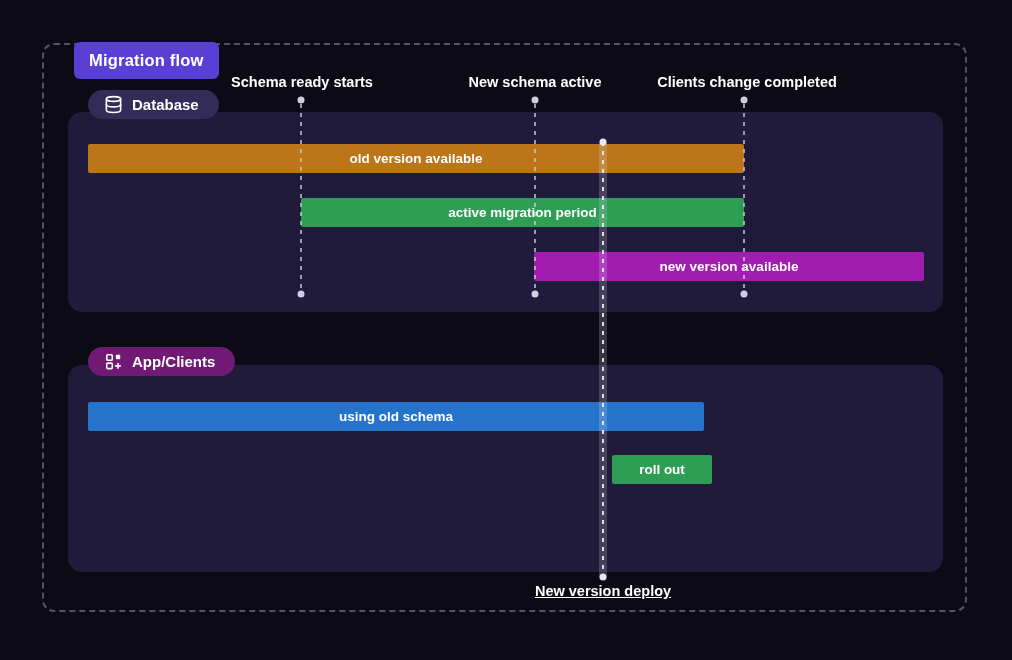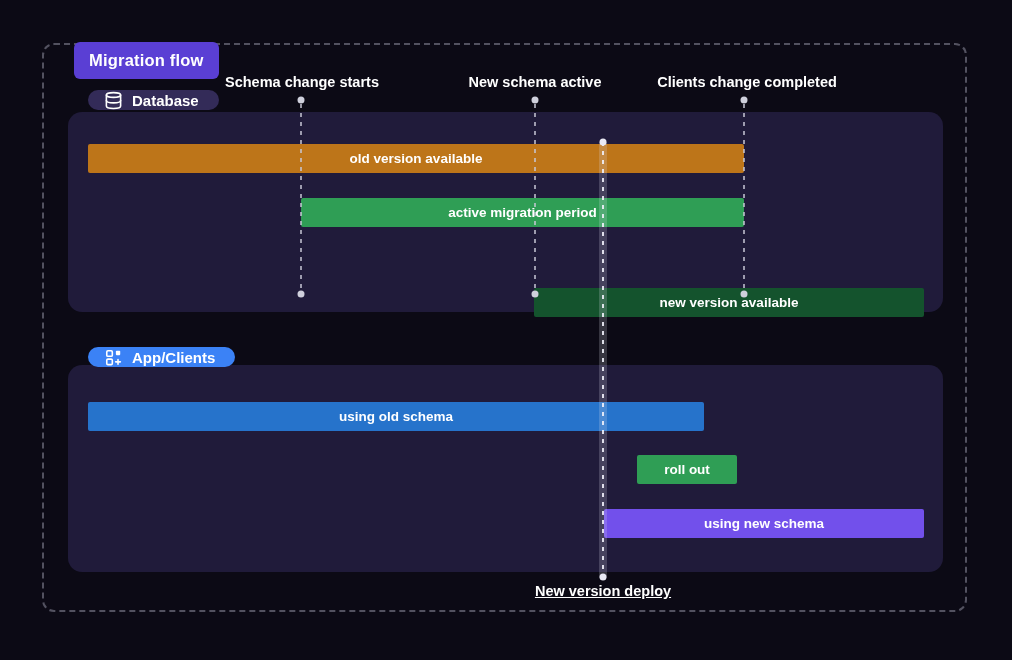--- a/index.html
+++ b/index.html
@@ -38,21 +38,21 @@
     left: 68px; width: 875px;
     border-radius: 14px;
     z-index: 1;
   }
   .panel.db  { top: 112px; height: 200px; }
   .panel.app { top: 365px; height: 207px; }
 
   
   .lane-pill {
     position: absolute;
-    height: 20px;
+    height: 29px;
     padding: 0 20px 0 16px;
     border-radius: 18px;
     display: flex; align-items: center; gap: 9px;
     font-size: 15px; font-weight: 700;
     z-index: 5;
   }
   .lane-pill.db  { left: 88px; top: 90px; }
   .lane-pill.app { left: 88px; top: 347px; }
   .lane-pill svg { display: block; }
 
@@ -116,21 +116,21 @@
     border-radius: 2px;
     display: flex; align-items: center; justify-content: center;
     font-size: 13.5px; font-weight: 700;
     color: #ffffff;
     z-index: 2;
   }
   .bar.b1 { left: 88px;  top: 144px; width: 656px; }
   .bar.b2 { left: 301px; top: 198px; width: 443px; }
   .bar.b3 { left: 534px; top: 252px; width: 390px; }
   .bar.b4 { left: 88px;  top: 402px; width: 616px; }
-  .bar.b5 { left: 637px; top: 455px; width: 100px; }
+  .bar.b5 { left: 612px; top: 455px; width: 100px; }
   .bar.b6 { left: 604px; top: 509px; width: 320px; }
 </style>
 </head>
 <body>
 
 <div class="stage">
 
   <div class="frame"></div>
 
   <div class="title-badge" style="background: rgb(90, 63, 212);">Migration flow</div>
@@ -142,34 +142,34 @@
     <span>
       <svg width="19" height="19" viewBox="0 0 24 24" fill="none" stroke="#ffffff" stroke-width="2" stroke-linecap="round" stroke-linejoin="round">
         <ellipse cx="12" cy="5" rx="9" ry="3"></ellipse>
         <path d="M21 12c0 1.66-4 3-9 3s-9-1.34-9-3"></path>
         <path d="M3 5v14c0 1.66 4 3 9 3s9-1.34 9-3V5"></path>
       </svg>
     </span>
     <span>Database</span>
   </div>
 
-  <div class="lane-pill app" style="background: #3b82f6;">
+  <div class="lane-pill app" style="background: #701a75;">
     <span>
       <svg width="19" height="19" viewBox="0 0 24 24" fill="none" stroke="#ffffff" stroke-width="2" stroke-linecap="round" stroke-linejoin="round">
         <rect x="3.5" y="3.5" width="7" height="7" rx="1.5"></rect>
         <rect x="15" y="3.5" width="5.5" height="5.5" rx="1" fill="#ffffff" stroke="none"></rect>
         <rect x="3.5" y="14" width="7" height="7" rx="1.5"></rect>
         <path d="M17.7 14.5v6 M14.7 17.5h6"></path>
       </svg>
     </span>
     <span>App/Clients</span>
   </div>
 
   <div>
-    <div class="event-label" style="left:302px">Schema change starts</div>
+    <div class="event-label" style="left:302px">Schema ready starts</div>
     <div class="dot" style="left:301px; top:100px"></div>
     <div class="guide-line" style="left:301px"></div>
     <div class="dot" style="left:301px; top:294px"></div>
   </div>
 
   <div>
     <div class="event-label" style="left:535px">New schema active</div>
     <div class="dot" style="left:535px; top:100px"></div>
     <div class="guide-line" style="left:535px"></div>
     <div class="dot" style="left:535px; top:294px"></div>
@@ -185,19 +185,18 @@
   <div>
     <div class="deploy-band"></div>
     <div class="deploy-line"></div>
     <div class="dot" style="left:603px; top:142px; background:#e9e9f4"></div>
     <div class="dot" style="left:603px; top:577px; background:#e9e9f4"></div>
     <div class="deploy-label">New version deploy</div>
   </div>
 
   <div class="bar b1" style="background: rgb(189, 117, 25);">old version available</div>
   <div class="bar b2" style="background: rgb(47, 158, 85);">active migration period</div>
-  <div class="bar b3" style="background: #14532d; margin-top: 36px;">new version available</div>
+  <div class="bar b3" style="background: #a21caf;">new version available</div>
 
   <div class="bar b4" style="background: rgb(38, 115, 203);">using old schema</div>
   <div class="bar b5" style="background: rgb(47, 158, 85);">roll out</div>
-  <div class="bar b6" style="background: rgb(114, 80, 235);">using new schema</div>
 
 </div>
 
 </body></html>

